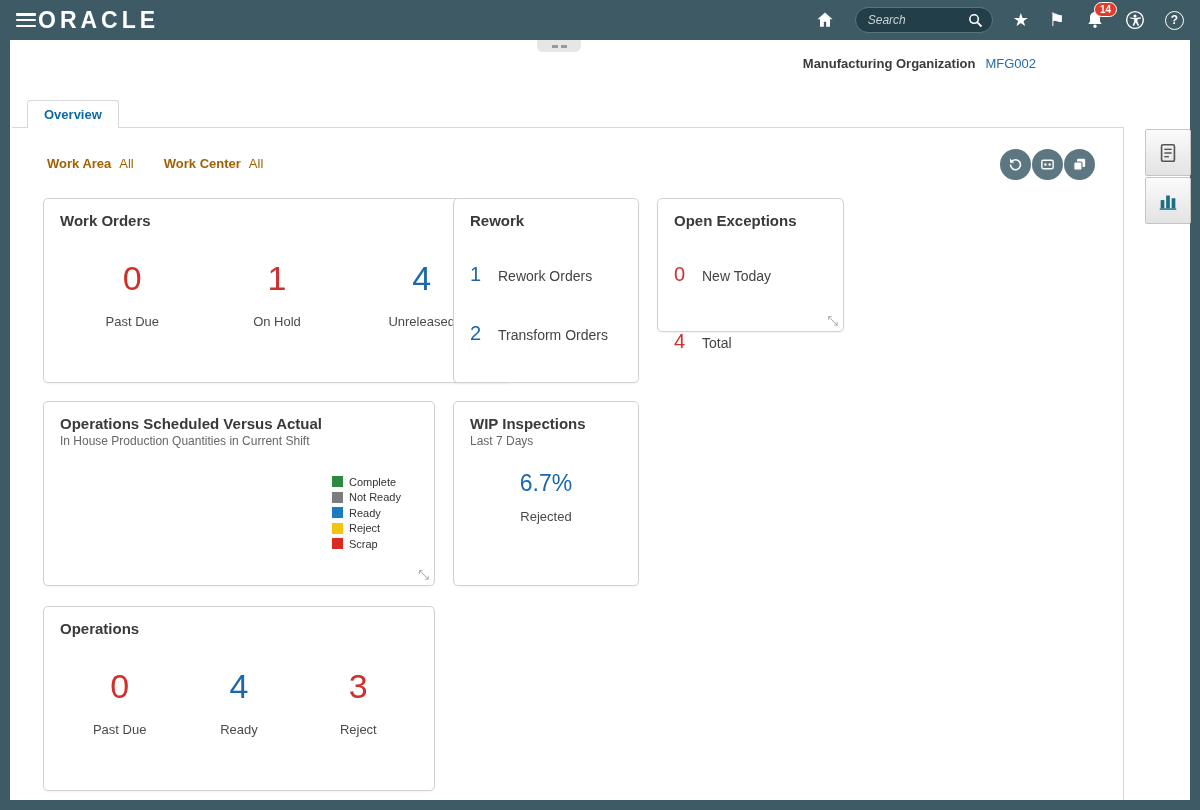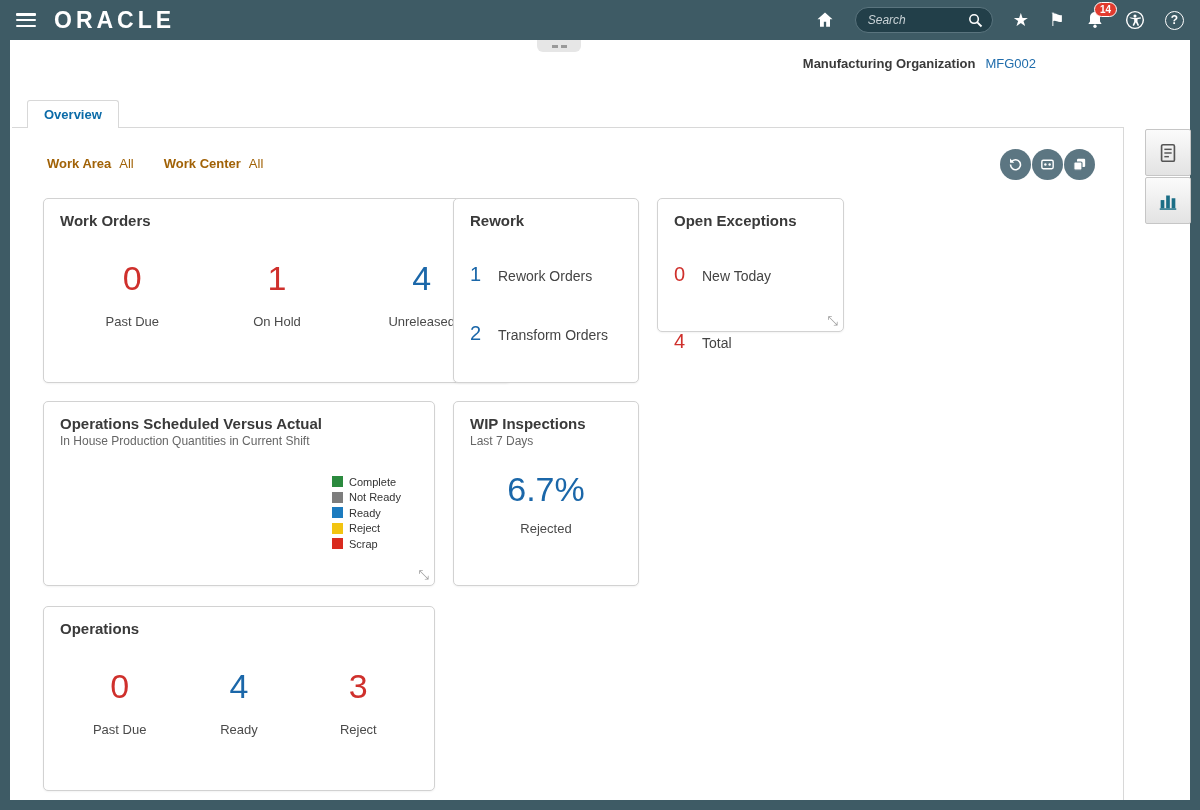--- a/index.html
+++ b/index.html
@@ -10,21 +10,21 @@
     position:relative;
     overflow:hidden;
   }
   
   .topbar { position:absolute; top:0; left:0; width:1200px; height:40px;
             display:flex; align-items:center; padding:0 16px; }
   .hamburger { width:20px; height:14px; display:flex; flex-direction:column;
                justify-content:space-between; cursor:pointer; }
   .hamburger span { display:block; height:2.5px; background:#fff; border-radius:1px; }
   .brand { color:#fff; font-size:23px; font-weight:bold; letter-spacing:4px;
-           margin-left:18px; }
+           margin-left:2px; }
   .topbar-right { margin-left:auto; display:flex; align-items:center; gap:20px; }
   .tb-btn { position:relative; display:flex; align-items:center; justify-content:center;
             cursor:pointer; color:#fff; }
   .glyph { color:#fff; font-size:18px; line-height:1; }
   .search-pill { display:flex; align-items:center; width:138px; height:26px;
                  background:#223f49; border:1px solid #5a747e; border-radius:13px;
                  padding:0 8px 0 12px; }
   .search-pill input { flex:1; background:transparent; border:none; outline:none;
                  color:#eee; font-size:12px; width:90px;
                  font-family:"Liberation Sans", sans-serif;font-style:italic; }
@@ -92,21 +92,21 @@
   .donut { position:absolute; left:100px; top:60px; width:104px; height:104px;
            border-radius:50%; display:flex; align-items:center; justify-content:center; }
   .donut-hole { width:48px; height:48px; border-radius:50%; background:#fff;
                 display:flex; align-items:center; justify-content:center;
                 font-size:18px; color:#333; }
   .legend { position:absolute; left:288px; top:72px; }
   .legend-item { display:flex; align-items:center; height:15.5px; }
   .swatch { width:11px; height:11px; margin-right:6px; }
   .legend-label { font-size:11px; color:#333; }
   
-  .wip-value { text-align:center; font-size:34px; margin-top:22px; }
+  .wip-value { text-align:center; font-size:23px; margin-top:22px; }
   .wip-label { text-align:center; font-size:13px; color:#4a4a4a; margin-top:12px; }
   svg { display:block; }
 </style>
 </head>
 <body>
 
 <div class="topbar">
   <div class="hamburger">
       <span></span>
       <span></span>

